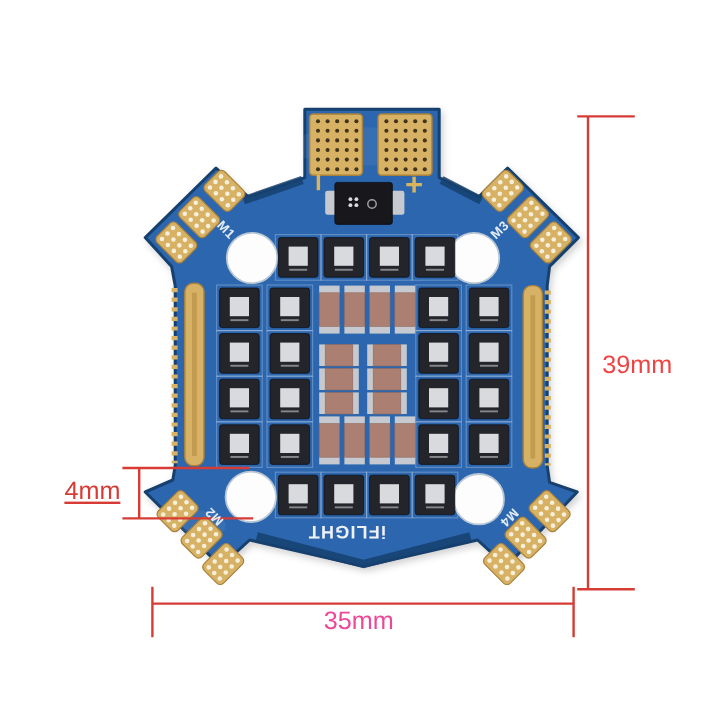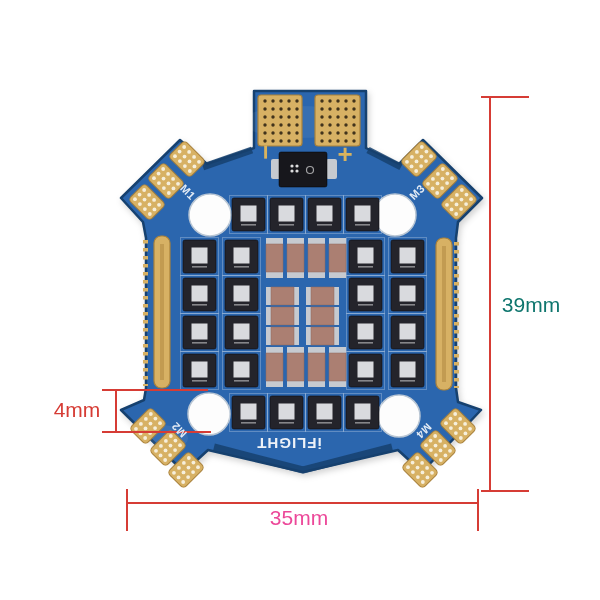--- a/index.html
+++ b/index.html
@@ -425,16 +425,16 @@
   <span class="lbl motor-label r45" style="left:188px;top:192px;">M1</span>
   <span class="lbl motor-label rm135" style="left:179px;top:430px;">M2</span>
   <span class="lbl motor-label rm45" style="left:417px;top:192px;">M3</span>
   <span class="lbl motor-label r135" style="left:424px;top:431px;">M4</span>
 
   <span class="lbl logo" style="left:289px;top:443px;">iFLIGHT</span>
 
   <span class="lbl polarity neg" style="left:265px;top:152px;">−</span>
   <span class="lbl polarity pos" style="left:345px;top:154px;">+</span>
 
-  <span class="lbl dim-label" style="left: 531px; top: 305px; color: #0f766e;">39mm</span>
+  <span class="lbl dim-label" style="left: 531px; top: 305px; color: #ef4444;">39mm</span>
   <span class="lbl dim-label" style="left: 299px; top: 518px; color: #ec4899;">35mm</span>
-  <span class="lbl dim-label" style="left: 77px; top: 410px; color: rgb(214, 60, 53);">4mm</span>
+  <span class="lbl dim-label" style="left: 77px; top: 410px; color: rgb(214, 60, 53); text-decoration: underline;">4mm</span>
 </div>
 
 </body></html>

